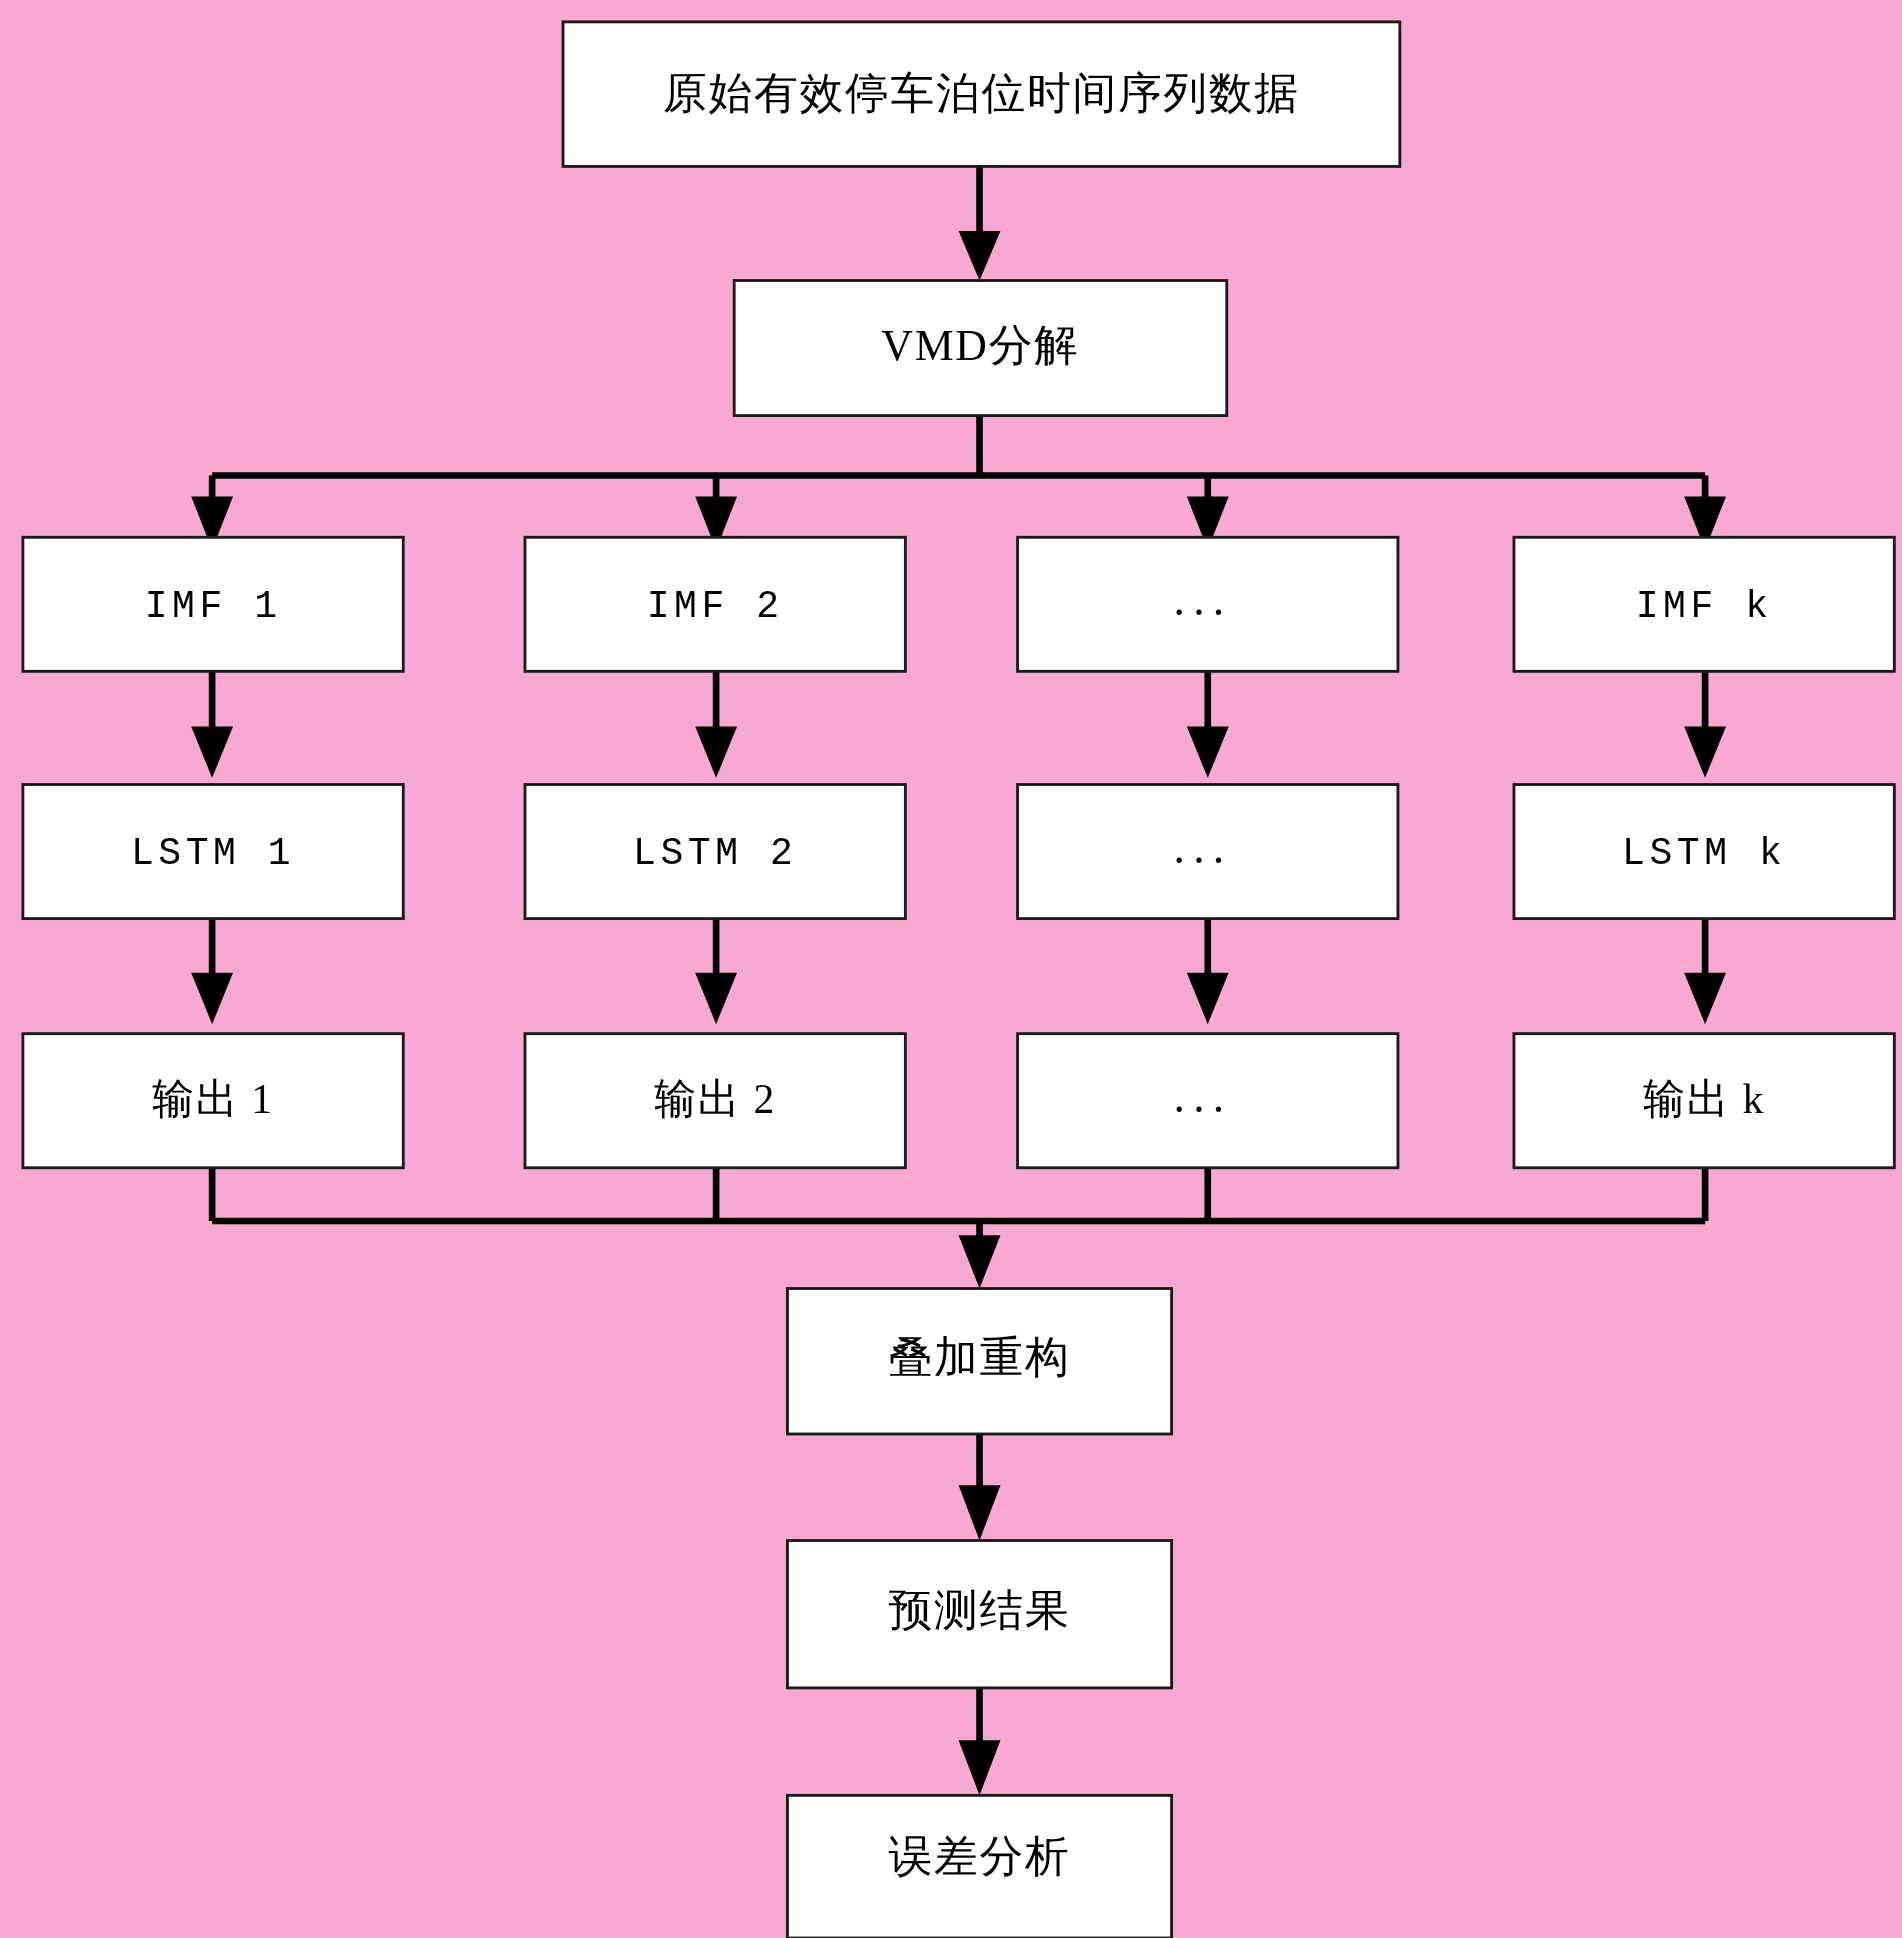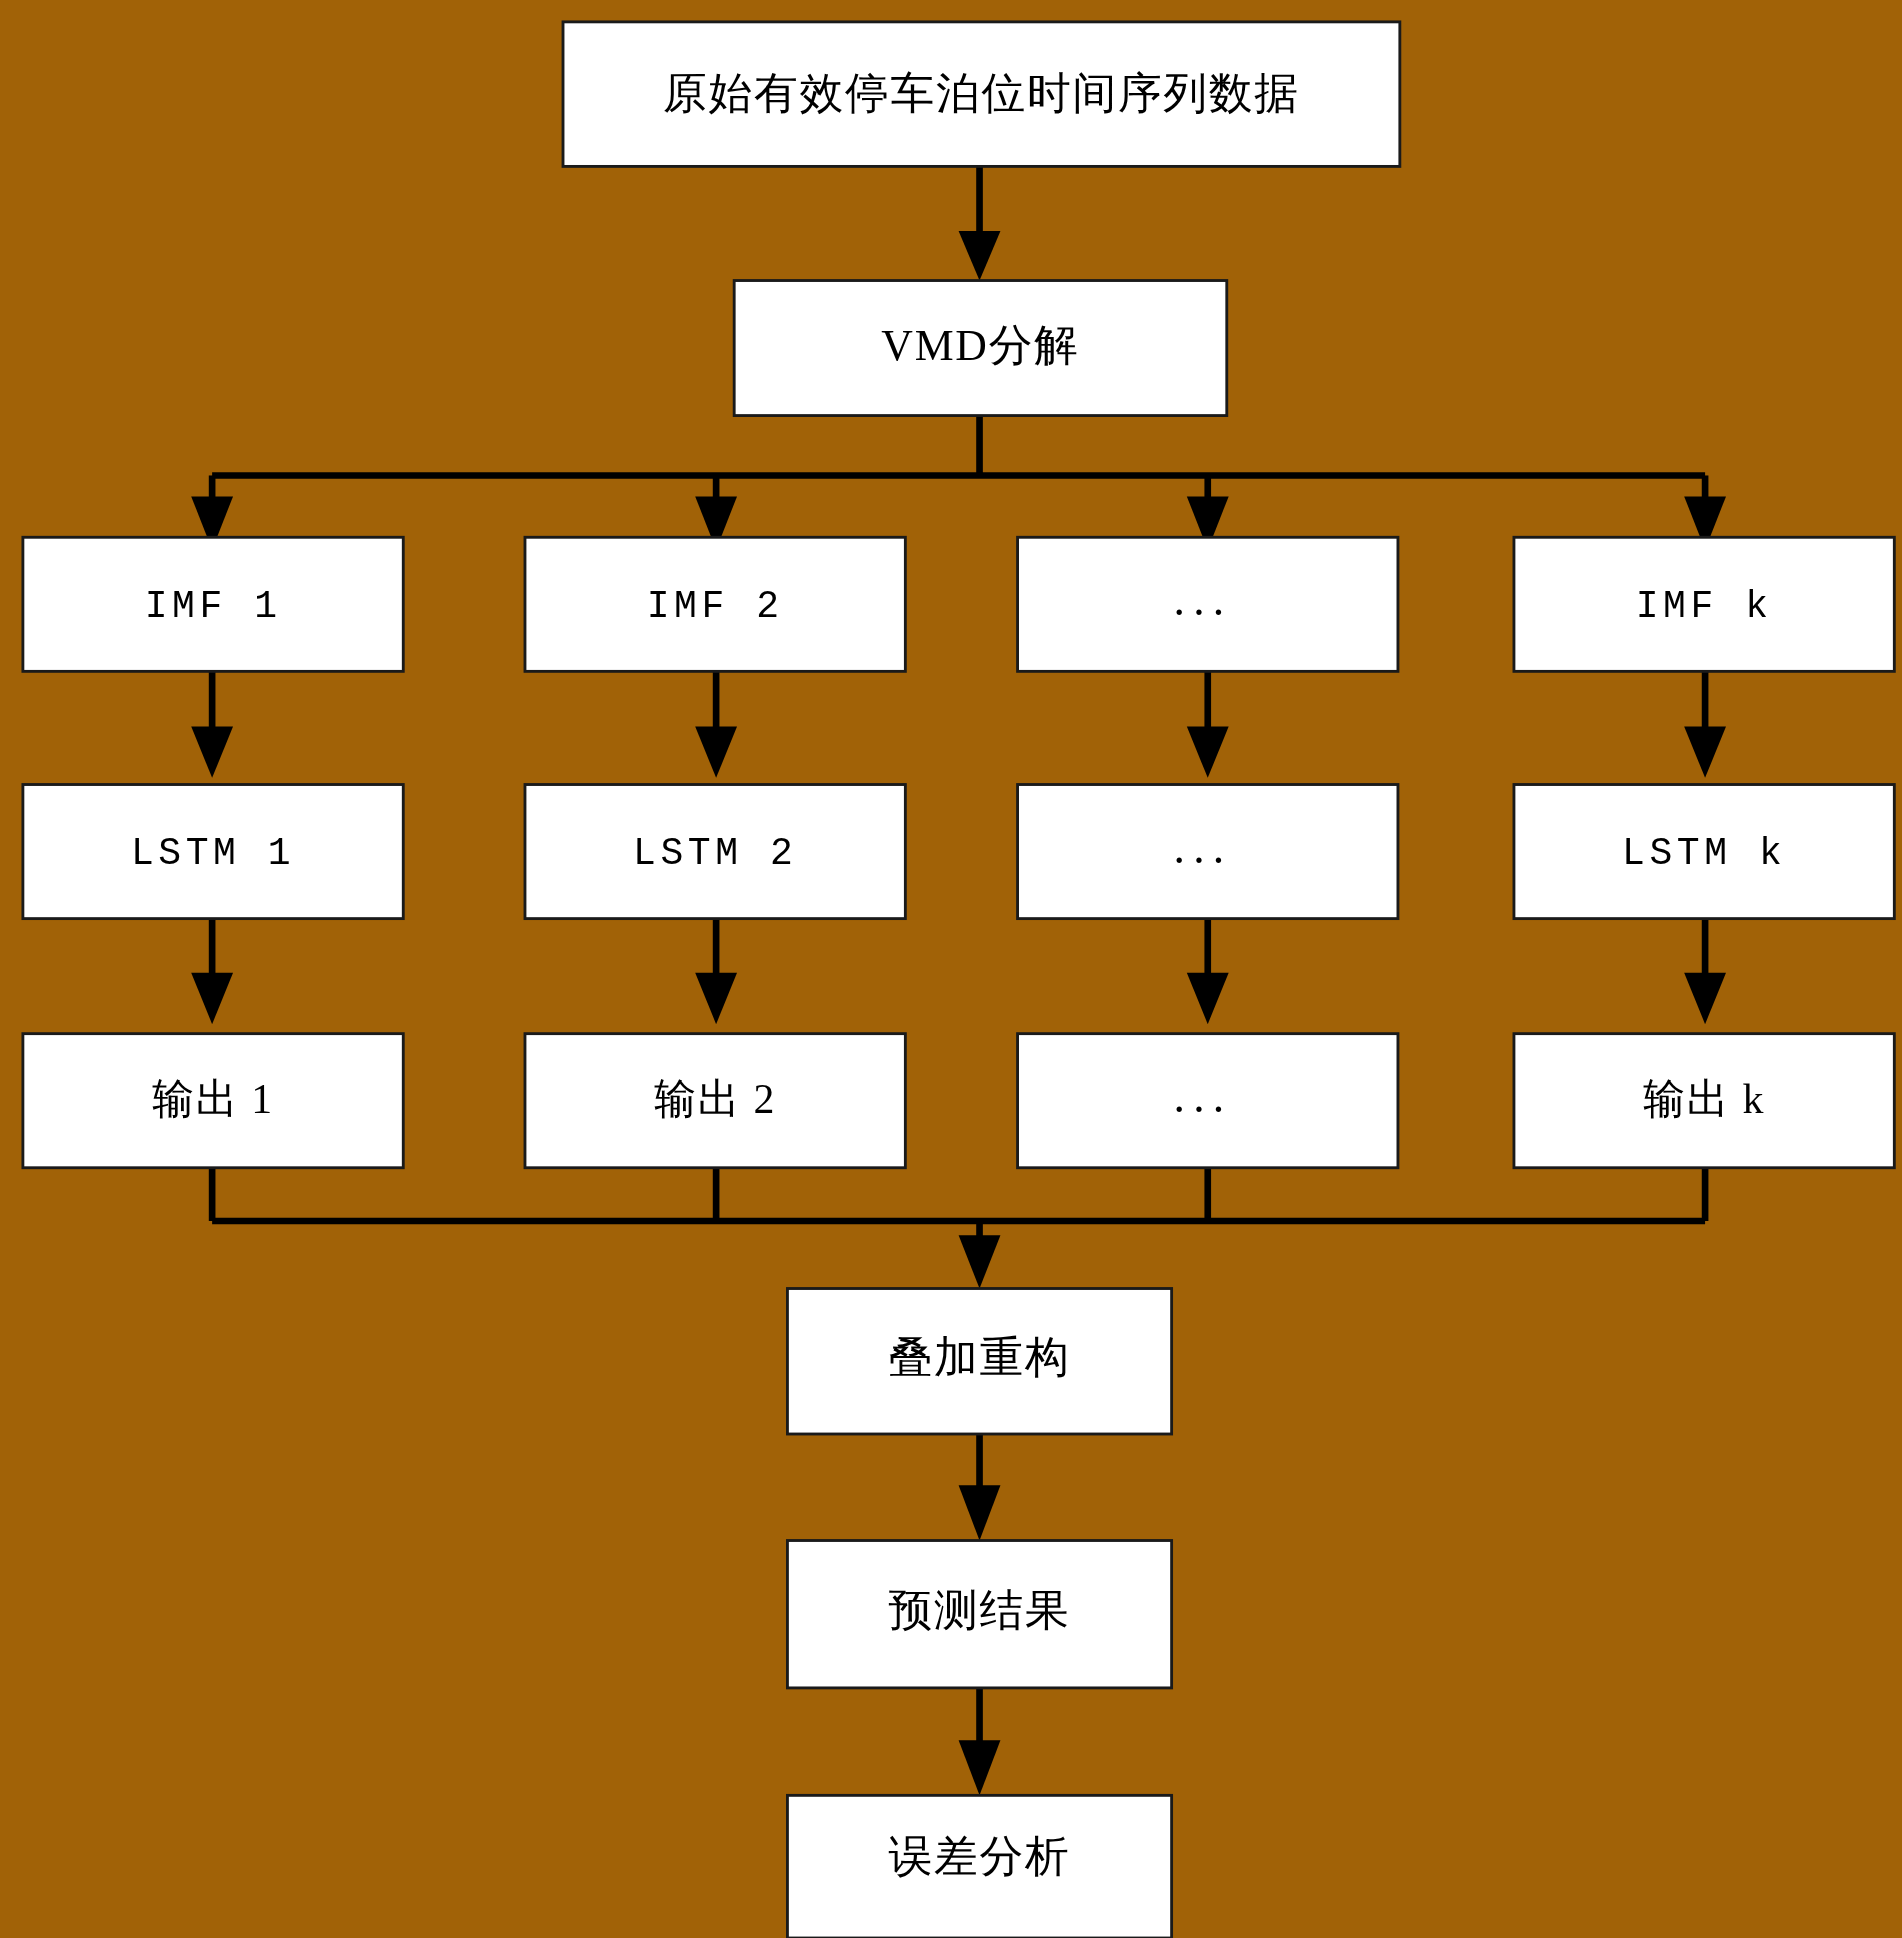--- a/index.html
+++ b/index.html
@@ -7,21 +7,21 @@
     padding: 0;
     background: #ffffff;
   }
   body {
     font-family: "Liberation Serif", "DejaVu Serif", serif;
   }
   #canvas {
     position: relative;
     width: 1902px;
     height: 1938px;
-    background: #a16207;
+    background: #f9a8d4;
     overflow: hidden;
   }
   svg.flow {
     position: absolute;
     left: 0;
     top: 0;
     width: 1902px;
     height: 1938px;
     display: block;
   }

